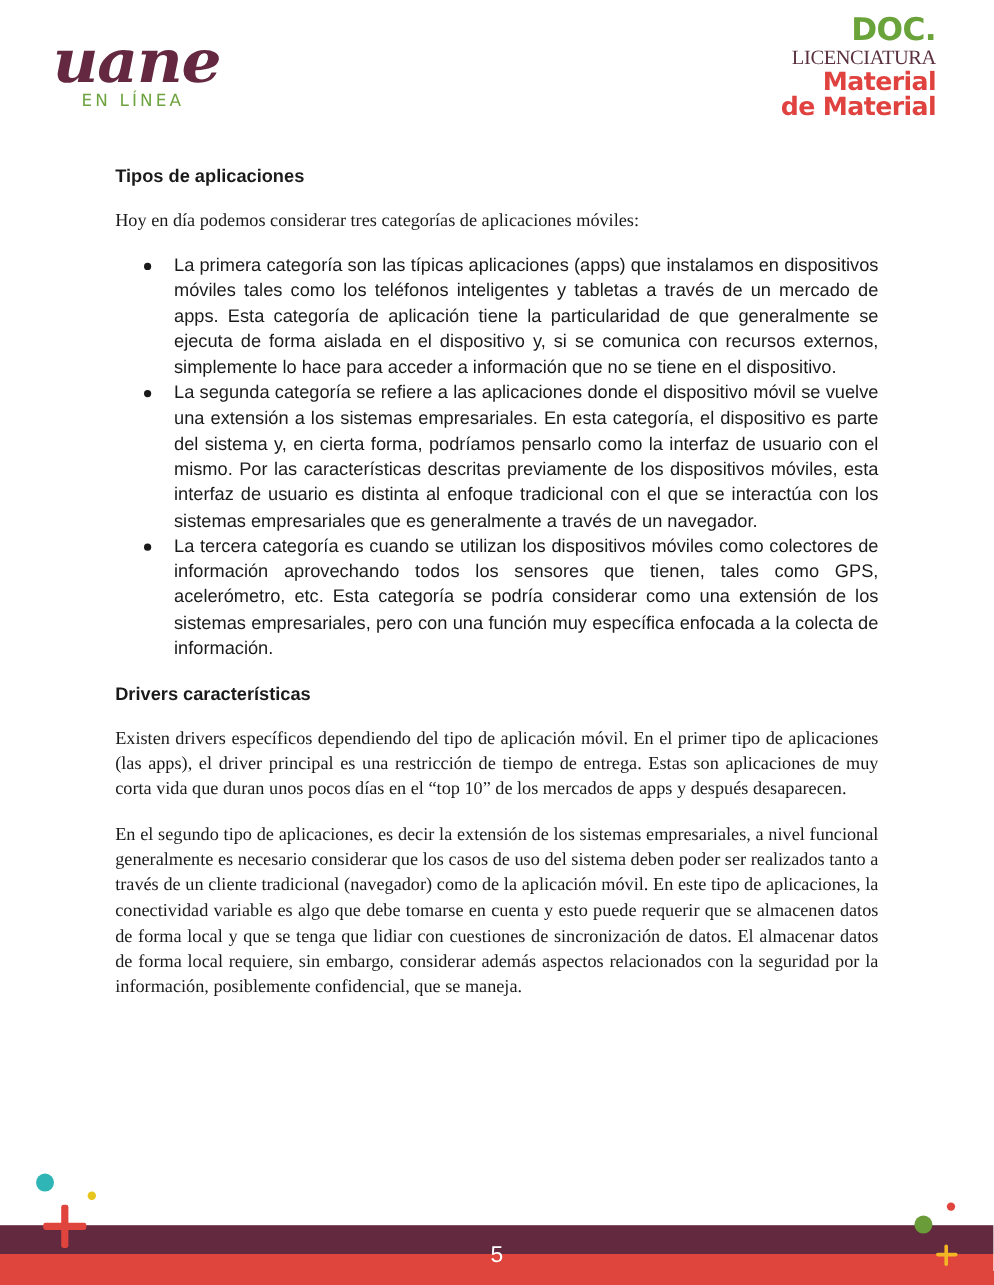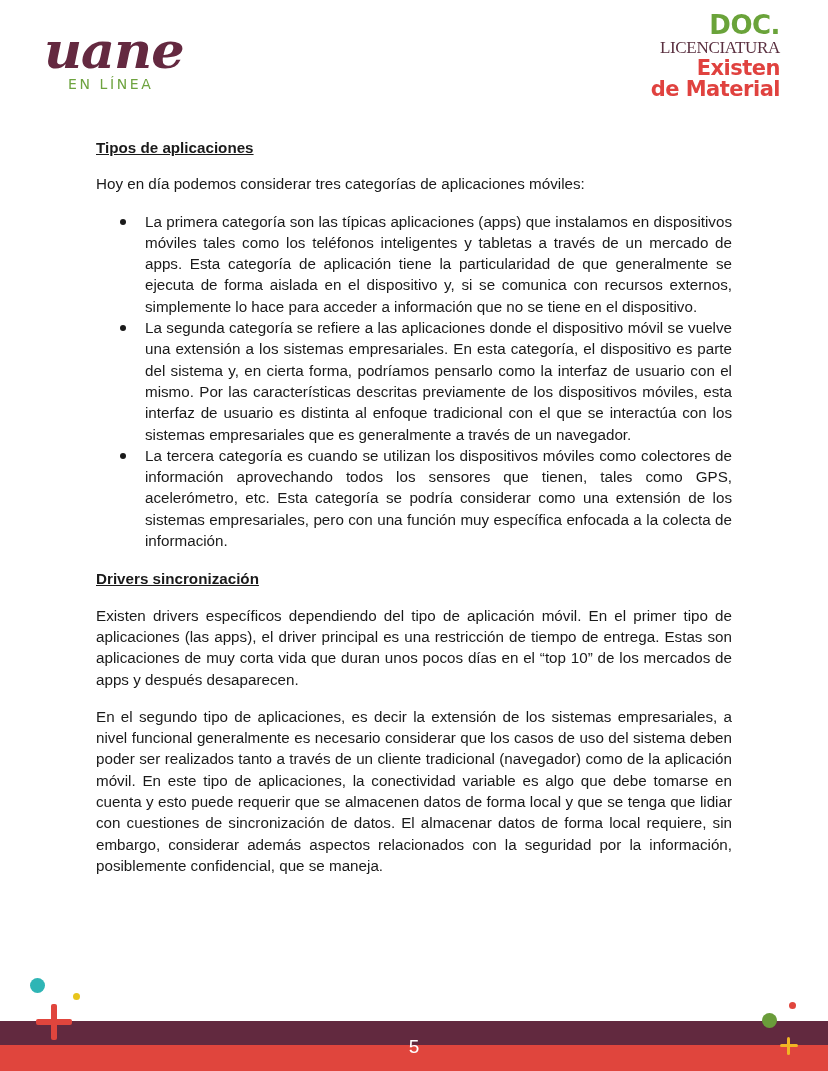--- a/index.html
+++ b/index.html
@@ -77,25 +77,25 @@
       position: absolute;
       left: 96px;
       top: 137px;
       width: 636px;
       font-size: 15.2px;
       line-height: 21.3px;
     }
     .section-title {
       font-weight: bold;
       margin: 0 0 15px 0;
-      text-decoration: underline;
     }
     .para {
       margin: 0 0 16px 0;
       text-align: justify;
+      font-family: Liberation Serif, serif;
     }
     .bullets {
       list-style: none;
       padding: 0;
       margin: 0 0 17px 0;
     }
     .bullet-item {
       position: relative;
       padding-left: 49px;
       text-align: justify;
@@ -161,21 +161,21 @@
 <body>
 
 <div class="logo-left">
   <div class="logo-uane">uane</div>
   <div class="logo-enlinea">EN LÍNEA</div>
 </div>
 
 <div class="logo-right">
   <div class="logo-doc">DOC.</div>
   <div class="logo-lic">LICENCIATURA</div>
-  <div class="logo-material">Existen</div>
+  <div class="logo-material">Material</div>
   <div class="logo-material">de Material</div>
 </div>
 
 <div class="content">
   <div class="section-title">Tipos de aplicaciones</div>
   <p class="para">Hoy en día podemos considerar tres categorías de aplicaciones móviles:</p>
 
   <ul class="bullets">
     <li class="bullet-item">
       <span class="bullet-dot"></span>
@@ -184,21 +184,21 @@
     <li class="bullet-item">
       <span class="bullet-dot"></span>
       <span>La segunda categoría se refiere a las aplicaciones donde el dispositivo móvil se vuelve una extensión a los sistemas empresariales. En esta categoría, el dispositivo es parte del sistema y, en cierta forma, podríamos pensarlo como la interfaz de usuario con el mismo. Por las características descritas previamente de los dispositivos móviles, esta interfaz de usuario es distinta al enfoque tradicional con el que se interactúa con los sistemas empresariales que es generalmente a través de un navegador.</span>
     </li>
     <li class="bullet-item">
       <span class="bullet-dot"></span>
       <span>La tercera categoría es cuando se utilizan los dispositivos móviles como colectores de información aprovechando todos los sensores que tienen, tales como GPS, acelerómetro, etc. Esta categoría se podría considerar como una extensión de los sistemas empresariales, pero con una función muy específica enfocada a la colecta de información.</span>
     </li>
   </ul>
 
-  <div class="section-title">Drivers sincronización</div>
+  <div class="section-title">Drivers características</div>
   <p class="para">Existen drivers específicos dependiendo del tipo de aplicación móvil. En el primer tipo de aplicaciones (las apps), el driver principal es una restricción de tiempo de entrega. Estas son aplicaciones de muy corta vida que duran unos pocos días en el “top 10” de los mercados de apps y después desaparecen.</p>
   <p class="para">En el segundo tipo de aplicaciones, es decir la extensión de los sistemas empresariales, a nivel funcional generalmente es necesario considerar que los casos de uso del sistema deben poder ser realizados tanto a través de un cliente tradicional (navegador) como de la aplicación móvil. En este tipo de aplicaciones, la conectividad variable es algo que debe tomarse en cuenta y esto puede requerir que se almacenen datos de forma local y que se tenga que lidiar con cuestiones de sincronización de datos. El almacenar datos de forma local requiere, sin embargo, considerar además aspectos relacionados con la seguridad por la información, posiblemente confidencial, que se maneja.</p>
 </div>
 
 <div class="dot" style="left:30px;top:978px;width:15px;height:15px;background:#2fb5b5;"></div>
 <div class="dot" style="left:73px;top:993px;width:7px;height:7px;background:#e8c51c;"></div>
 <div class="dot" style="left:789px;top:1002px;width:7px;height:7px;background:#e0453d;"></div>
 
 <div class="footer-band-top"></div>
 <div class="footer-band-bottom"></div>

